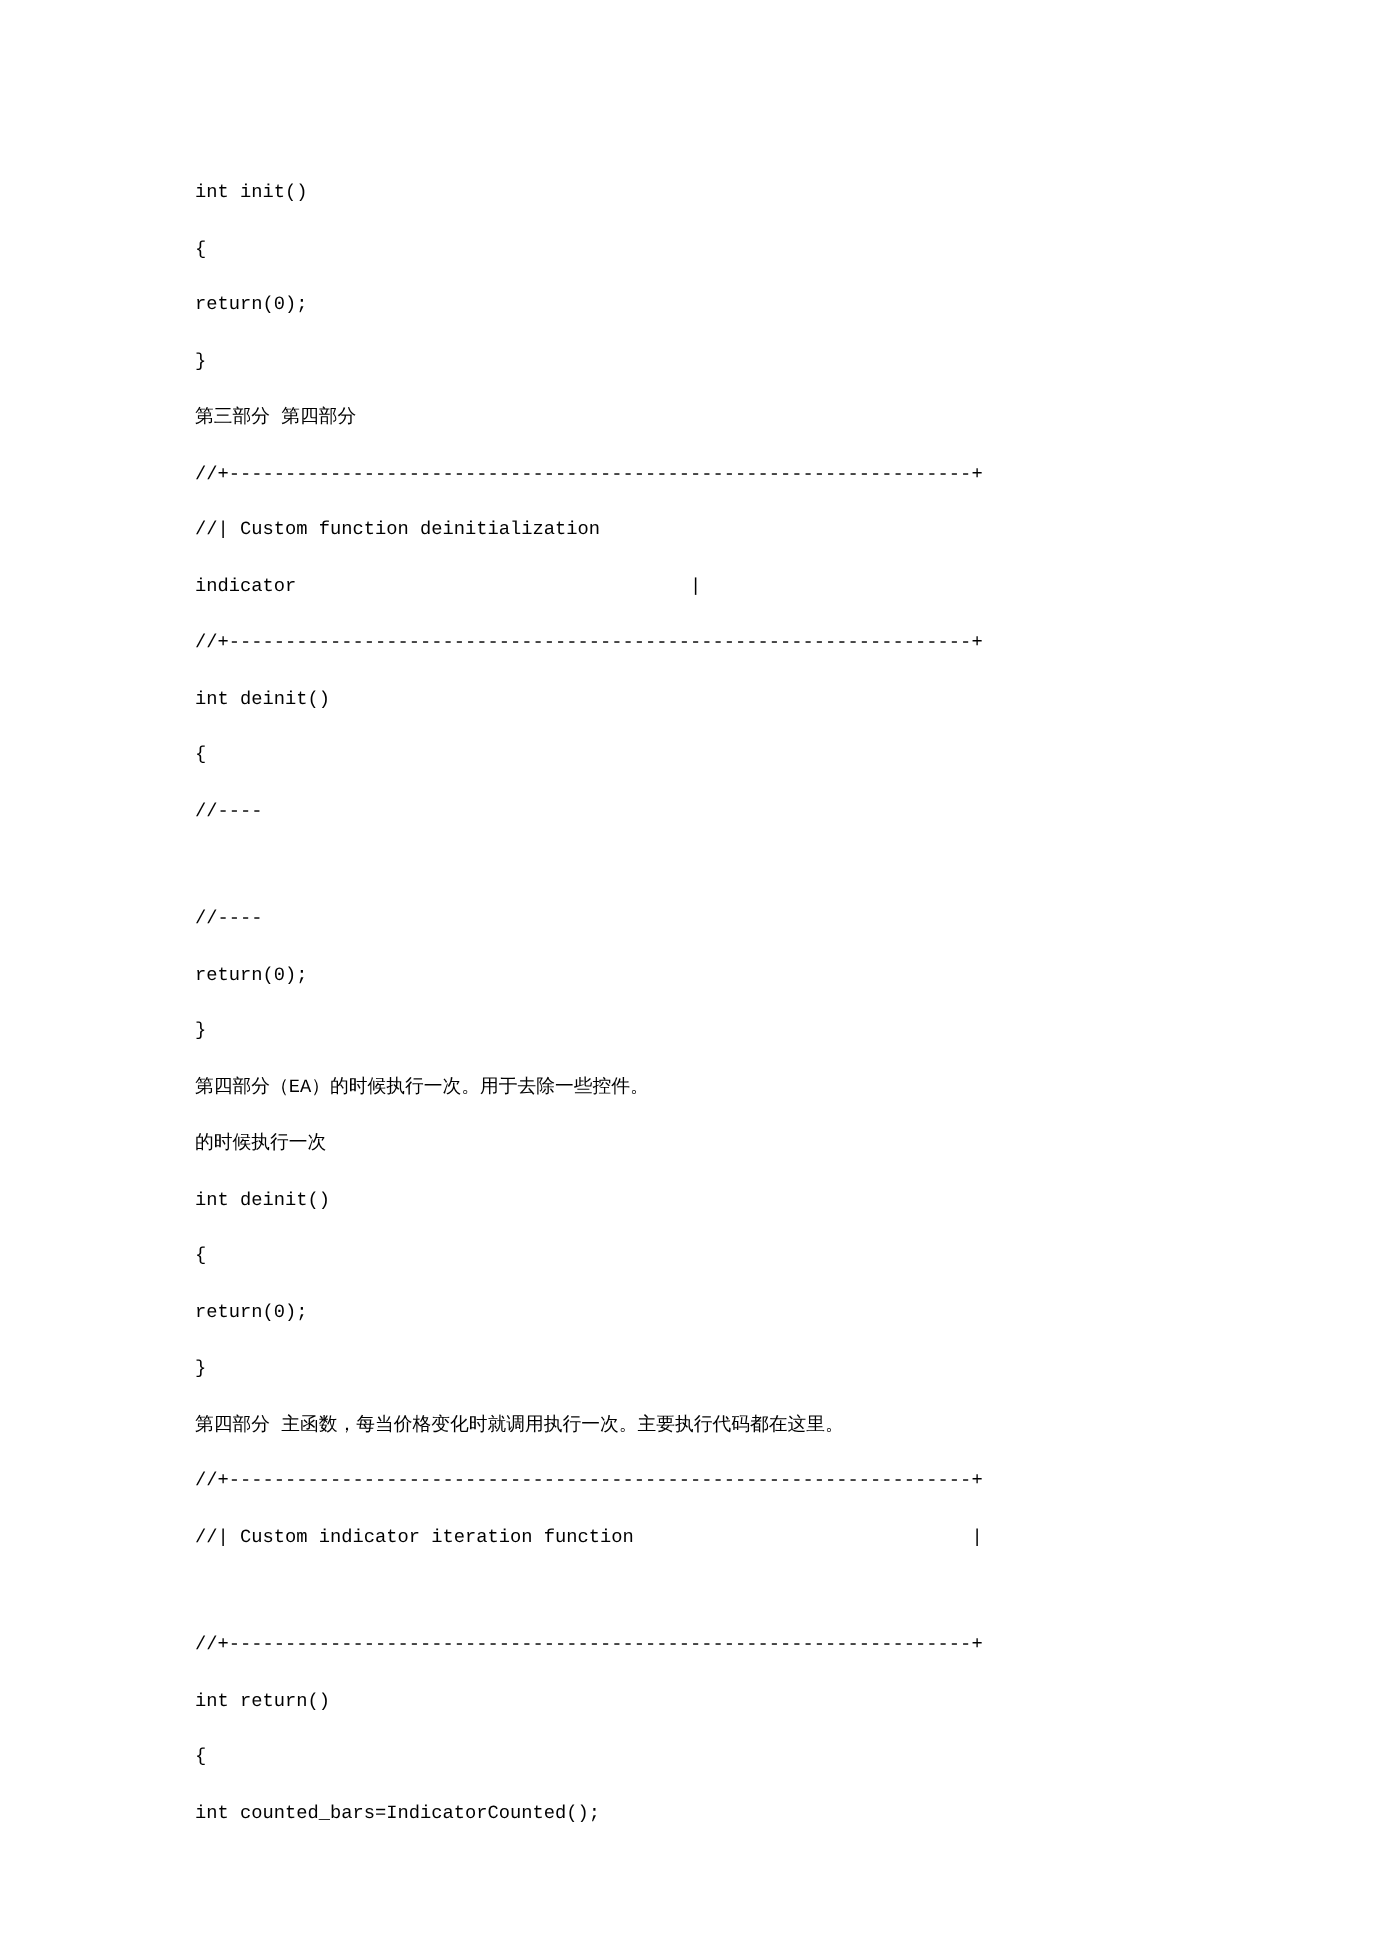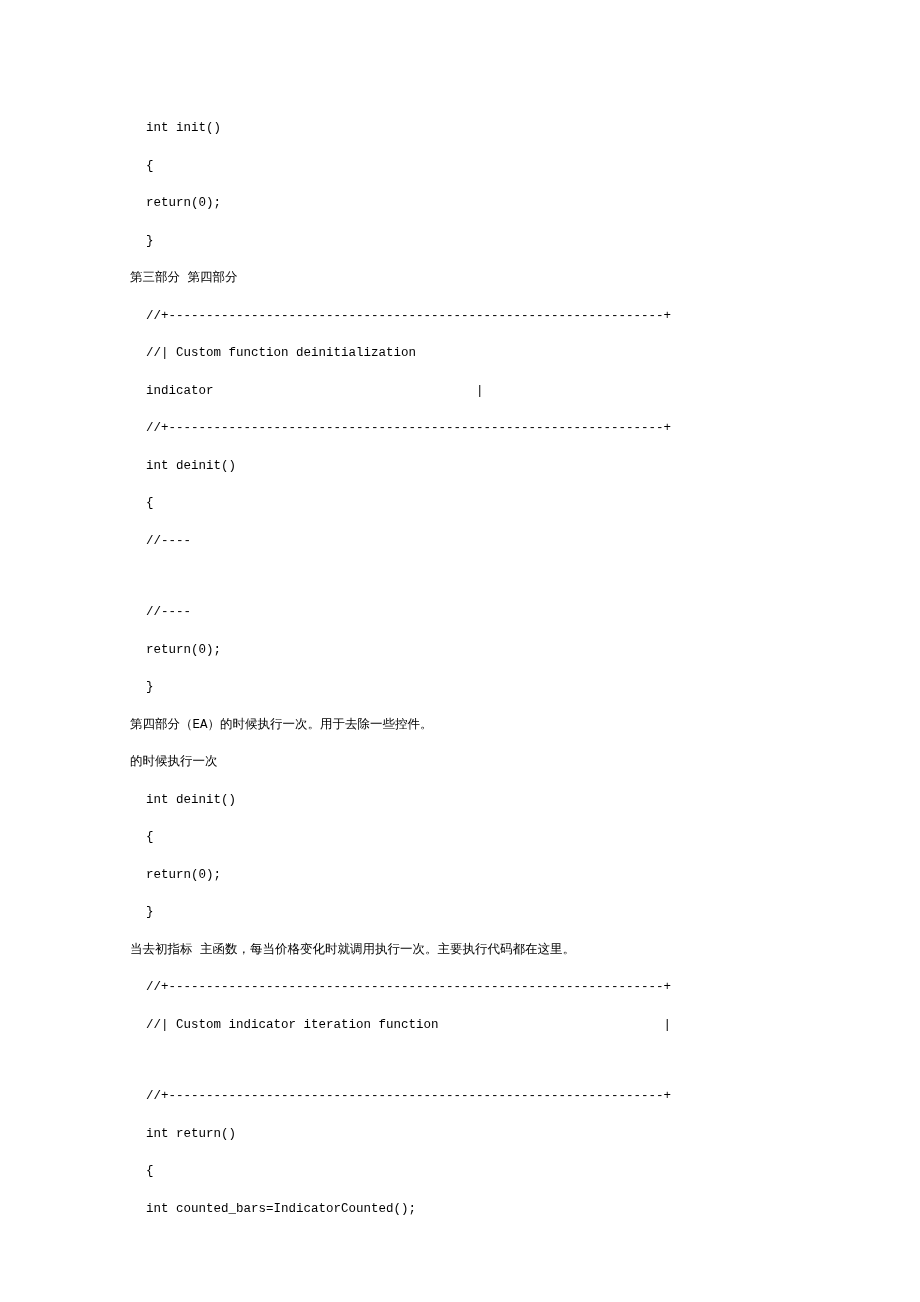--- a/index.html
+++ b/index.html
@@ -20,21 +20,20 @@
     .line {
       margin-bottom: 20px;
       white-space: pre-wrap;
       word-break: break-all;
     }
     .blank-line {
       height: 34px;
     }
     .monospace {
       font-family: "Courier New", monospace;
-      margin-left: 16px;
     }
   </style>
 </head>
 <body>
 
 <div class="line monospace">int init()</div>
 <div class="line monospace">{</div>
 <div class="line monospace">return(0);</div>
 <div class="line monospace">}</div>
 <div class="line">第三部分 第四部分</div>
@@ -48,20 +47,20 @@
 <div class="blank-line"></div>
 <div class="line monospace">//----</div>
 <div class="line monospace">return(0);</div>
 <div class="line monospace">}</div>
 <div class="line">第四部分（EA）的时候执行一次。用于去除一些控件。</div>
 <div class="line">的时候执行一次</div>
 <div class="line monospace">int deinit()</div>
 <div class="line monospace">{</div>
 <div class="line monospace">return(0);</div>
 <div class="line monospace">}</div>
-<div class="line">当去初指标 主函数，每当价格变化时就调用执行一次。主要执行代码都在这里。</div>
+<div class="line">第四部分 主函数，每当价格变化时就调用执行一次。主要执行代码都在这里。</div>
 <div class="line monospace">//+------------------------------------------------------------------+</div>
 <div class="line monospace">//| Custom indicator iteration function                              |</div>
 <div class="blank-line"></div>
 <div class="line monospace">//+------------------------------------------------------------------+</div>
 <div class="line monospace">int return()</div>
 <div class="line monospace">{</div>
 <div class="line monospace">int counted_bars=IndicatorCounted();</div>
 
 </body></html>

